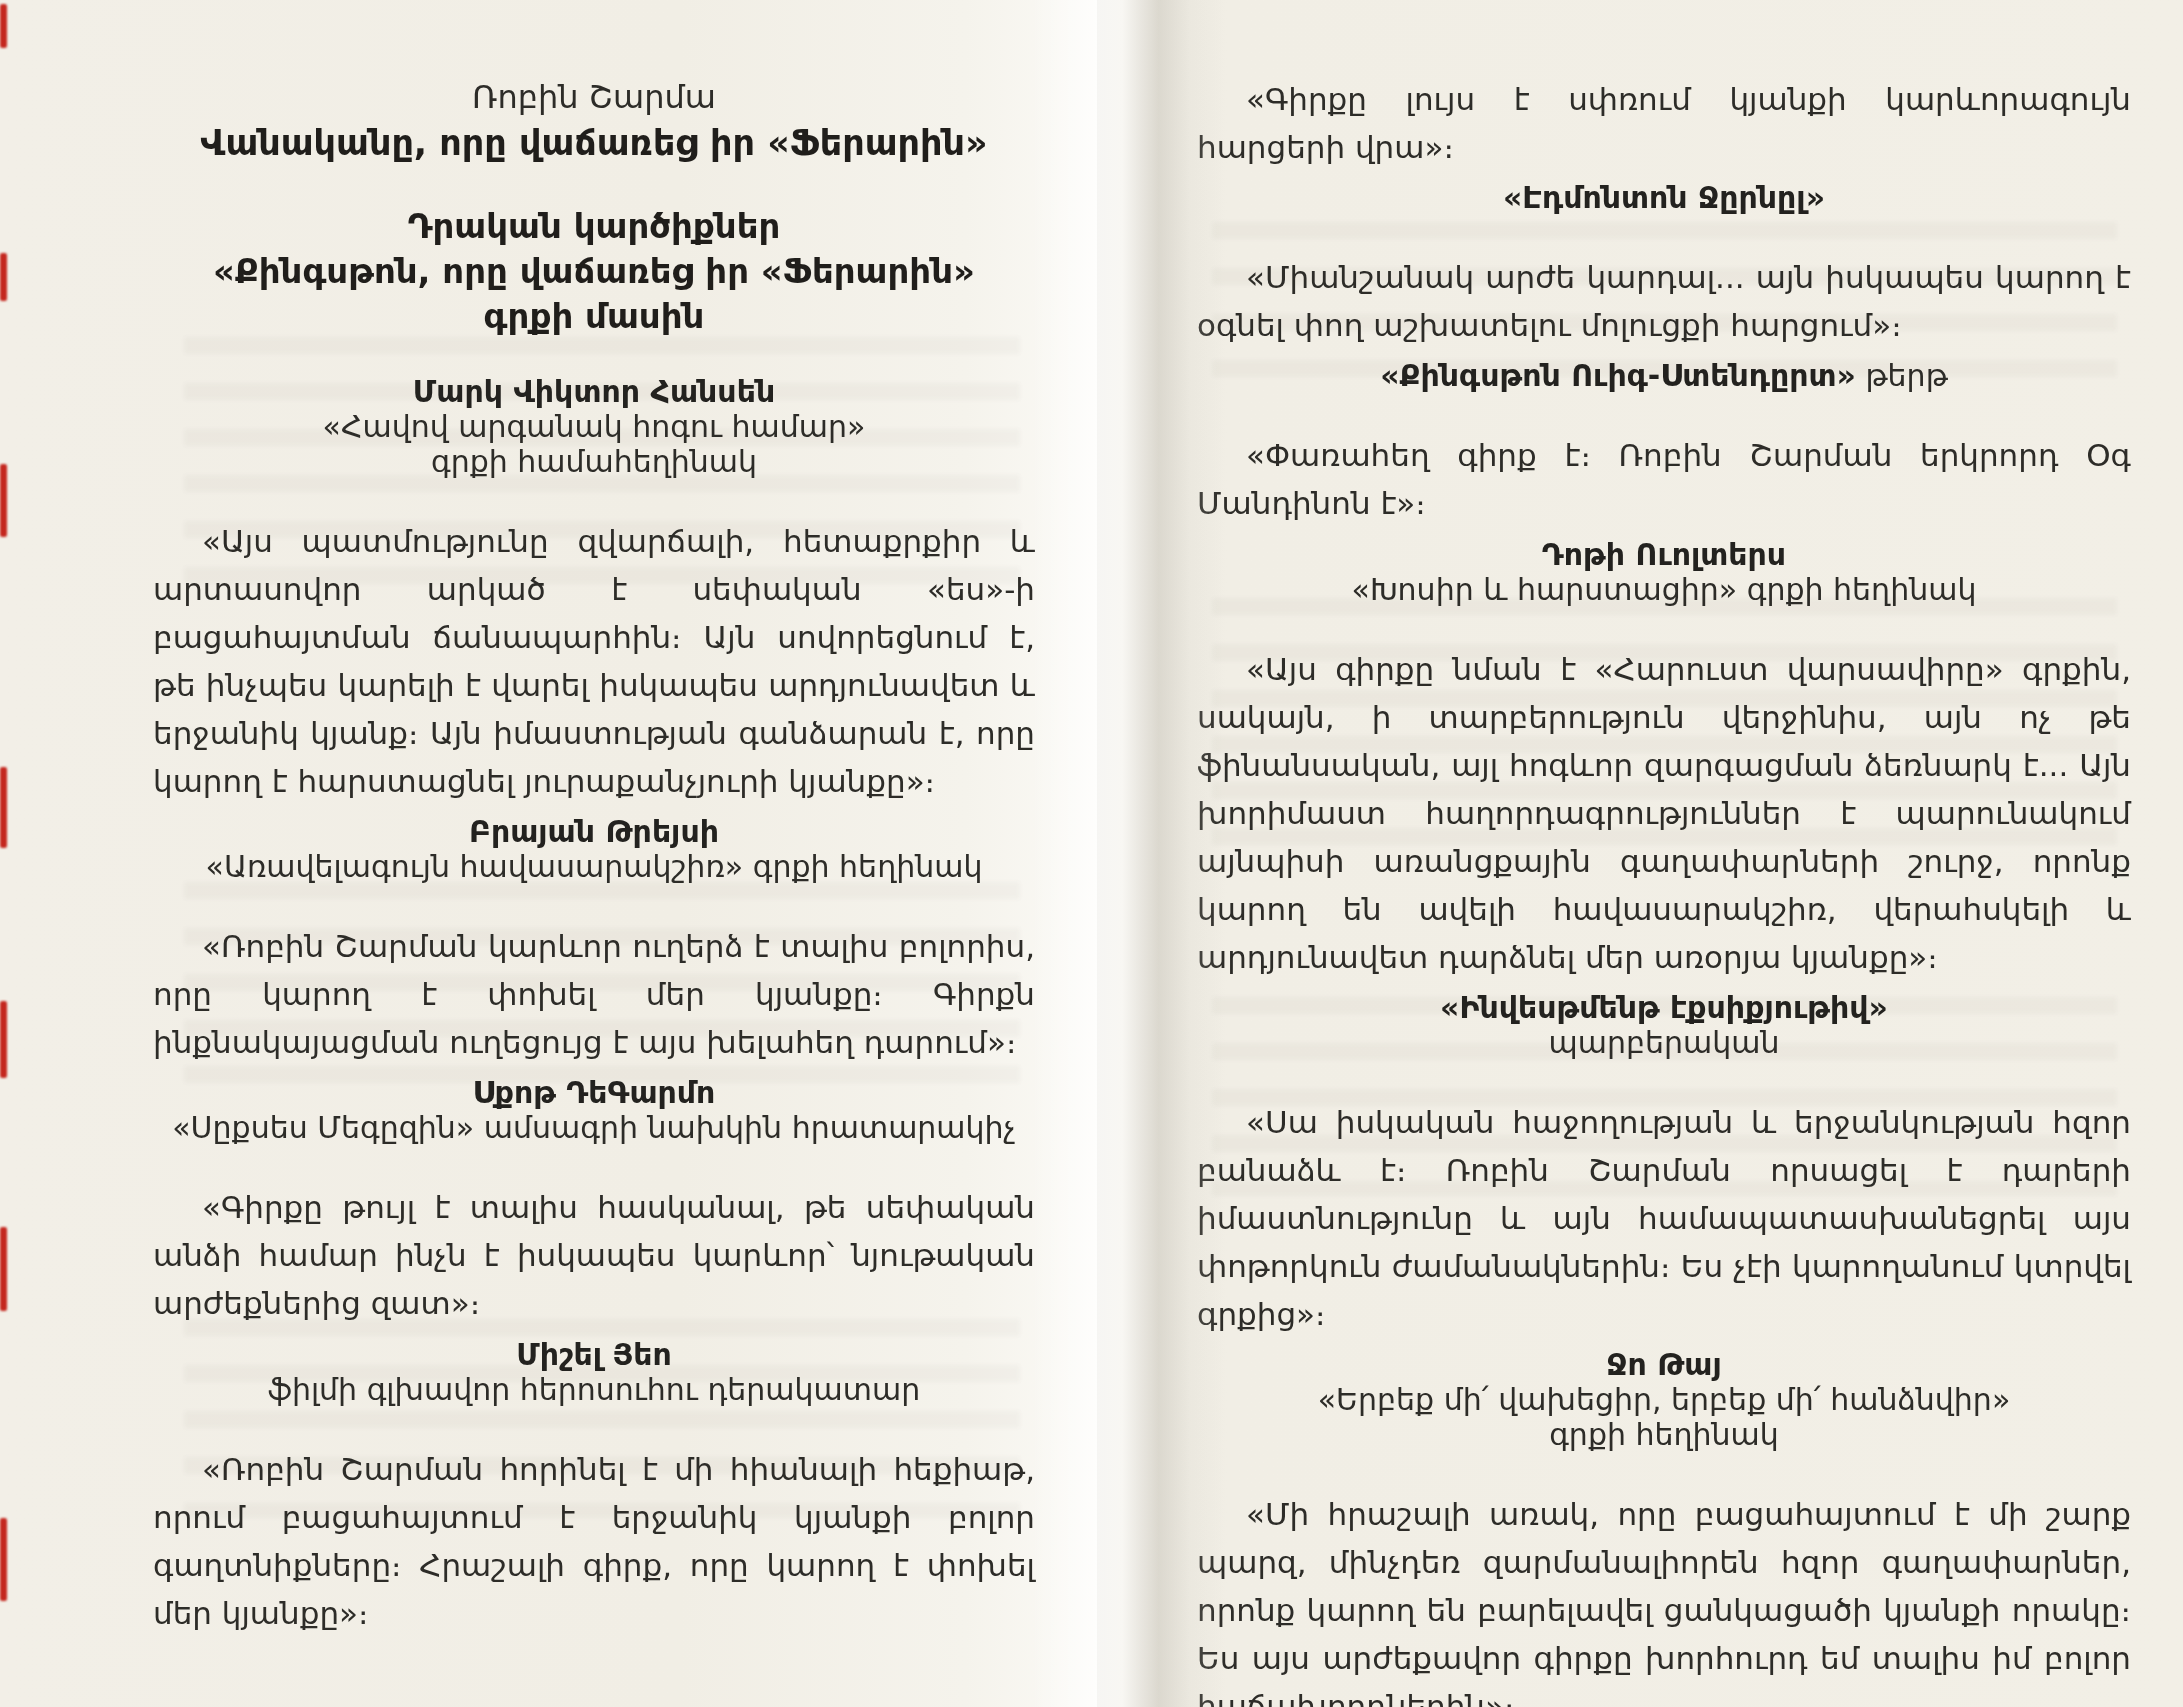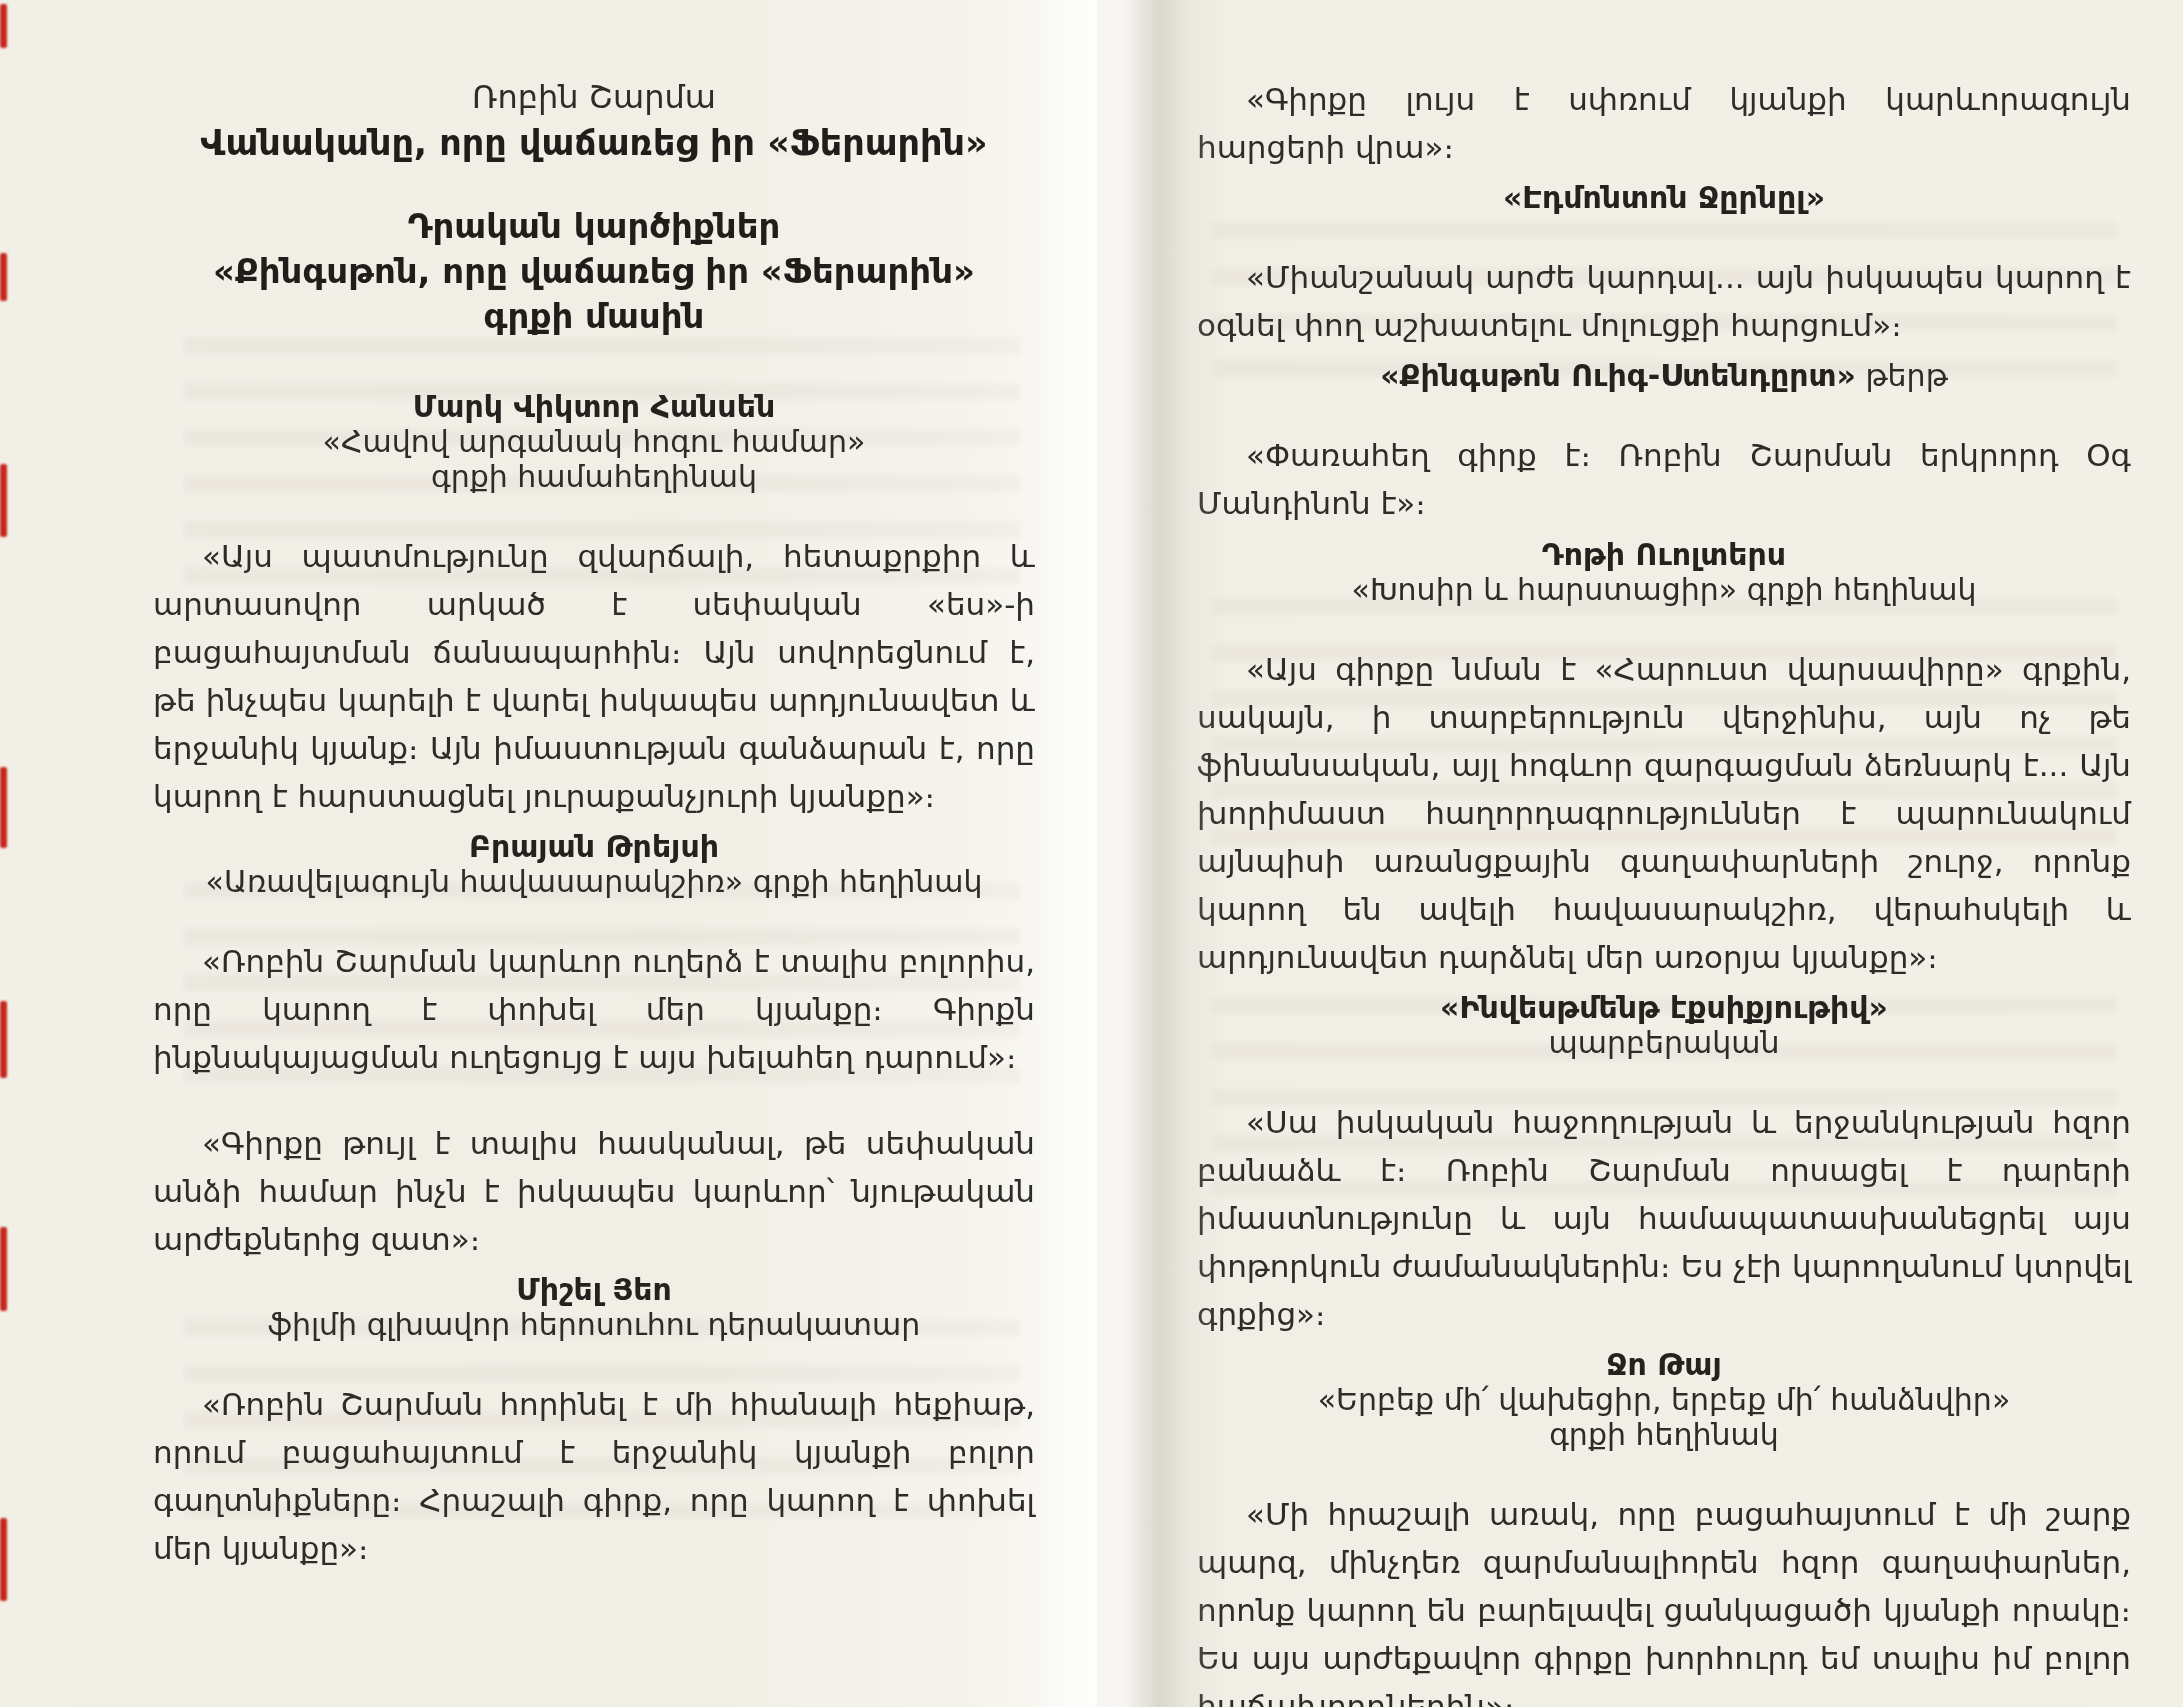--- a/index.html
+++ b/index.html
@@ -28,21 +28,21 @@
       rgba(252,251,248,0.85) 47%,
       rgba(198,194,184,0.40) 66%,
       rgba(225,222,213,0.18) 82%,
       rgba(243,240,231,0) 100%);
     pointer-events:none;
   }
   .content{position:absolute;}
   #left-content{left:153px;top:75px;width:882px;}
   #right-content{left:100px;top:75px;width:934px;}
 
-  .book-header{text-align:center;margin-bottom:50px;}
+  .book-header{text-align:center;margin-bottom:35px;}
   .author-line{font-size:32px;line-height:44px;}
   .title-line{font-size:35px;line-height:48px;font-weight:bold;color:#201e1b;}
   .heading-block{margin-top:37px;font-weight:bold;color:#201e1b;text-align:center;}
   .heading-line{font-size:34px;line-height:45px;}
 
   .quote{margin-bottom:38px;}
   .qtext{
     margin:0;
     text-align:justify;
     text-align-last:left;
@@ -98,20 +98,24 @@
         </div>
         <div class="quote">
           <p class="qtext">«Այս պատմությունը զվարճալի, հետաքրքիր և արտասովոր արկած է սեփական «ես»-ի բացահայտման ճանապարհին։ Այն սովորեցնում է, թե ինչպես կարելի է վարել իսկապես արդյունավետ և երջանիկ կյանք։ Այն իմաստության գանձարան է, որը կարող է հարստացնել յուրաքանչյուրի կյանքը»։</p>
           <div class="attr">
             <div class="attr-line"><span class="b">Բրայան Թրեյսի</span></div>
             <div class="attr-line"><span>«Առավելագույն հավասարակշիռ» գրքի հեղինակ</span></div>
           </div>
         </div>
         <div class="quote">
           <p class="qtext">«Ռոբին Շարման կարևոր ուղերձ է տալիս բոլորիս, որը կարող է փոխել մեր կյանքը։ Գիրքն ինքնակայացման ուղեցույց է այս խելահեղ դարում»։</p>
+          <div class="attr">
+            <div class="attr-line"><span class="b">Սքոթ ԴեԳարմո</span></div>
+            <div class="attr-line"><span>«Սըքսես Մեգըզին» ամսագրի նախկին հրատարակիչ</span></div>
+          </div>
         </div>
         <div class="quote">
           <p class="qtext">«Գիրքը թույլ է տալիս հասկանալ, թե սեփական անձի համար ինչն է իսկապես կարևոր՝ նյութական արժեքներից զատ»։</p>
           <div class="attr">
             <div class="attr-line"><span class="b">Միշել Յեո</span></div>
             <div class="attr-line"><span>ֆիլմի գլխավոր հերոսուհու դերակատար</span></div>
           </div>
         </div>
         <div class="quote">
           <p class="qtext">«Ռոբին Շարման հորինել է մի հիանալի հեքիաթ, որում բացահայտում է երջանիկ կյանքի բոլոր գաղտնիքները։ Հրաշալի գիրք, որը կարող է փոխել մեր կյանքը»։</p>

